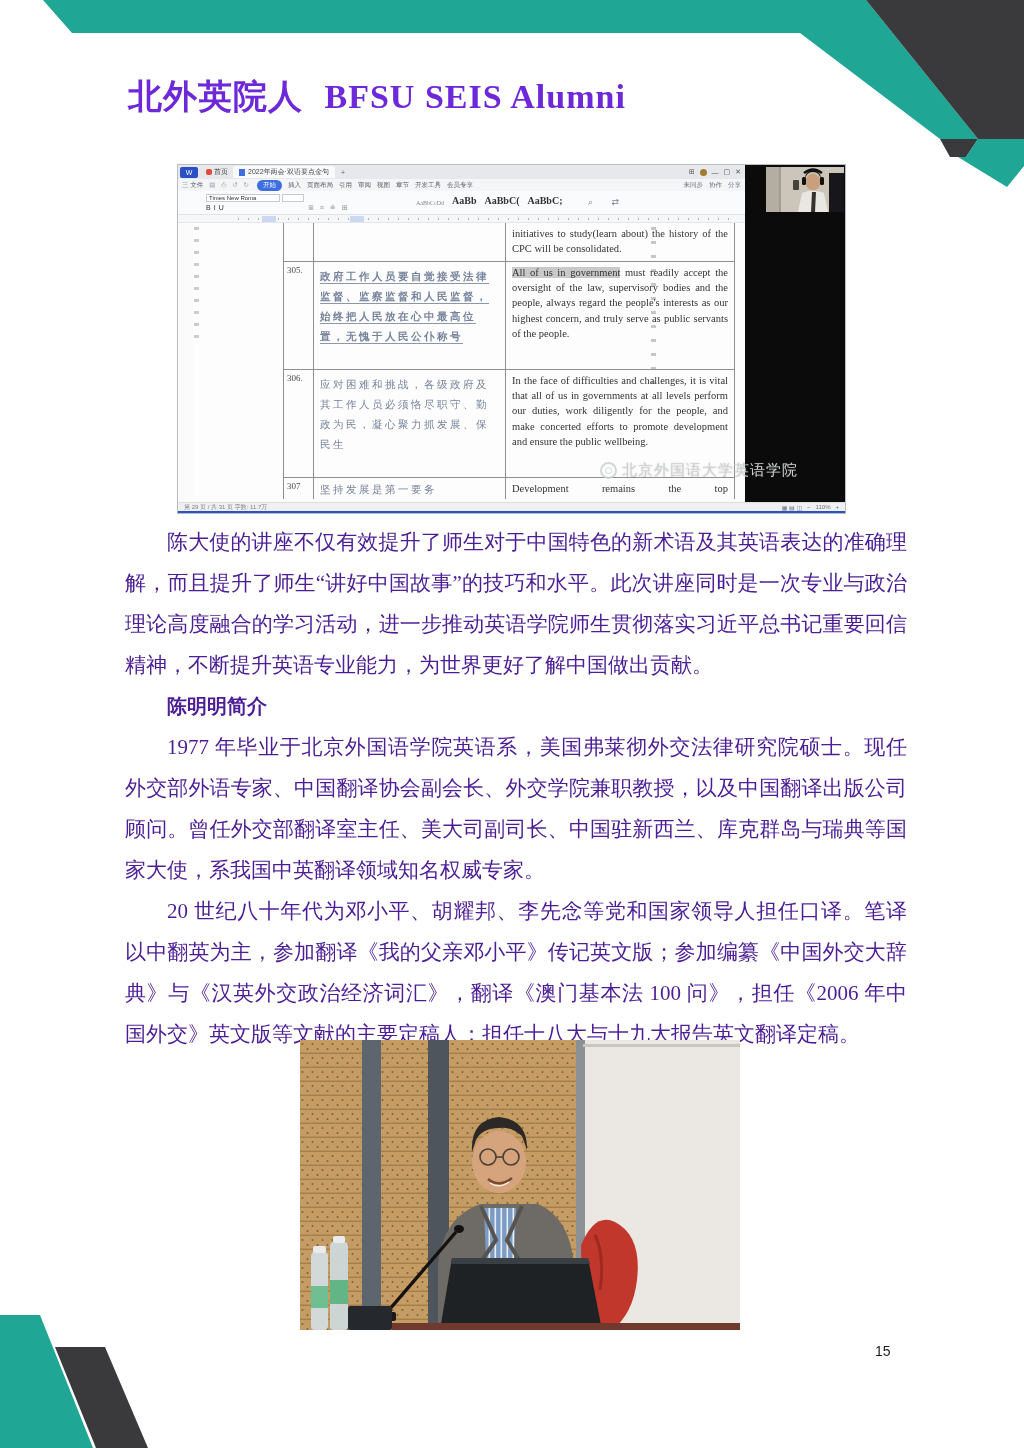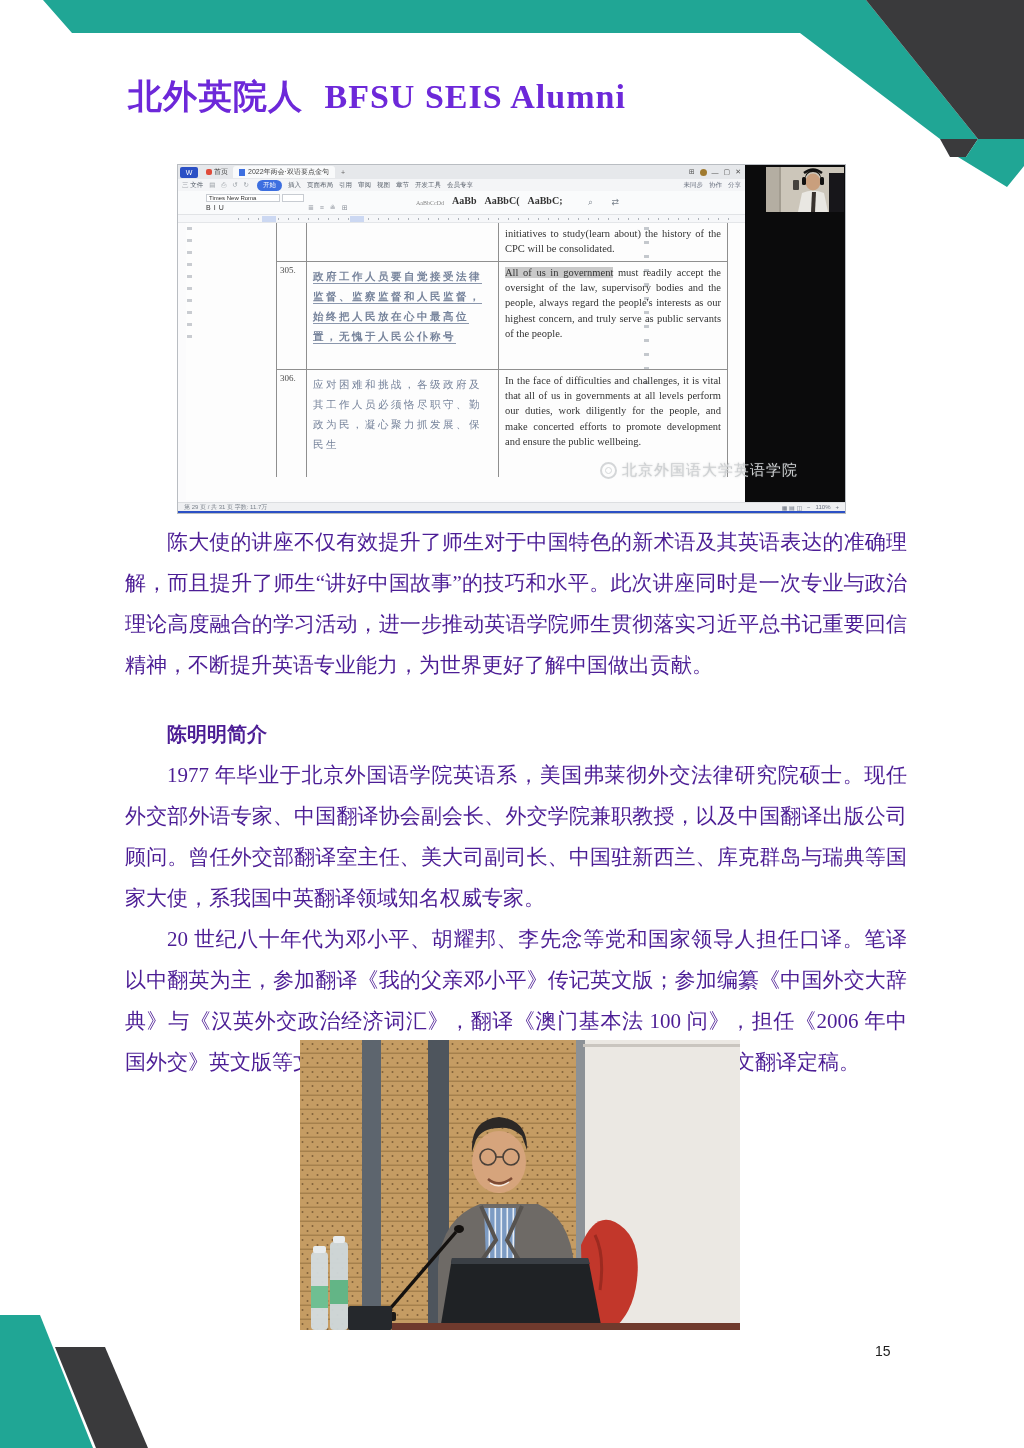--- a/index.html
+++ b/index.html
@@ -51,21 +51,21 @@
   .styles .s0 { font-size:6px; color:#888; }
   .styles .s  { font-size:10px; font-weight:bold; }
   .rtools { position:absolute; right:118px; top:6px; color:#7a828c; font-size:9px; letter-spacing:8px;}
 
   .ruler { position:absolute; left:0; top:50px; width:567px; height:8px; background:#f6f7f9;
            border-bottom:1px solid #e4e6e9; }
   .ruler .ticks { position:absolute; left:60px; right:10px; top:3px; height:2px;
      background:repeating-linear-gradient(90deg,#adb2ba 0 1px,transparent 1px 10px); }
   .ruler .mk { position:absolute; top:1px; width:14px; height:6px; background:#ccd8f2; }
 
-  .docarea { position:absolute; left:8px; top:58px; width:567px; height:277px; background:#fdfdfd; }
+  .docarea { position:absolute; left:15px; top:58px; width:567px; height:277px; background:#fdfdfd; }
   .sidecol { position:absolute; left:1px; top:4px; width:5px; height:120px;
      background:repeating-linear-gradient(180deg,#c9ccd1 0 3px,transparent 3px 12px); }
   .rsidecol { position:absolute; right:2px; top:4px; width:5px; height:160px;
      background:repeating-linear-gradient(180deg,#c4c8cd 0 3px,transparent 3px 14px); }
 
   .wtable { position:absolute; left:90px; top:0px; width:452px; color:#3c3c3c;
             font-family:"Liberation Serif","DejaVu Serif",serif; }
   .trow { display:flex; border-bottom:1px solid #8f8f8f; }
   .trow:last-child { border-bottom:none; }
   .c-num { width:30px; border-left:1px solid #8f8f8f; padding:3px 2px 0 3px; font-size:9px; color:#4a4a4a;}
@@ -90,21 +90,21 @@
            color:#cdd0d2; font-size:15px; letter-spacing:1px; text-shadow:0 0 2px rgba(120,120,120,.35);
            font-family:Liberation Mono, monospace; white-space:nowrap; }
   .wmark .ring { width:17px; height:17px; border:2px solid #cdd0d2; border-radius:50%; opacity:.85;
                  position:relative; }
   .wmark .ring:after { content:""; position:absolute; inset:3px; border:1px solid #cdd0d2; border-radius:50%; }
 
   
   .bodytext { position:absolute; left:125px; top:522px; width:782px; font-size:21px;
               line-height:41px; color:#4c1d95; text-align:justify; }
   .bodytext p { text-indent:42px; margin:0; }
-  .bodytext .bh { font-weight:bold; text-indent:42px; font-family:"DejaVu Sans",sans-serif; font-size:20px;margin-top:28px;}
+  .bodytext .bh { font-weight:bold; text-indent:42px; font-family:"DejaVu Sans",sans-serif; font-size:20px;}
 
   
   .photo { position:absolute; left:300px; top:1040px; width:440px; height:290px; }
 
   .pagenum { position:absolute; left:875px; top:1343px; font-size:14px; color:#1c1c1c;
              font-family:"Liberation Sans","DejaVu Sans",sans-serif; }
 </style>
 </head>
 <body>
 
@@ -197,20 +197,25 @@
         </div>
         <div class="trow">
           <div class="c-num">305.</div>
           <div class="c-cn u" style="height:107px">政府工作人员要自觉接受法律监督、监察监督和人民监督，始终把人民放在心中最高位置，无愧于人民公仆称号</div>
           <div class="c-en" style="height:107px"><span class="hl">All of us in government</span><span> must readily accept the oversight of the law, supervisory bodies and the people, always regard the people's interests as our highest concern, and truly serve as public servants of the people.</span></div>
         </div>
         <div class="trow">
           <div class="c-num">306.</div>
           <div class="c-cn" style="height:107px">应对困难和挑战，各级政府及其工作人员必须恪尽职守、勤政为民，凝心聚力抓发展、保民生</div>
           <div class="c-en" style="height:107px">In the face of difficulties and challenges, it is vital that all of us in governments at all levels perform our duties, work diligently for the people, and make concerted efforts to promote development and ensure the public wellbeing.</div>
+        </div>
+        <div class="trow">
+          <div class="c-num clip" style="height:21px">307</div>
+          <div class="c-cn clip" style="height:21px;line-height:14px">坚持发展是第一要务</div>
+          <div class="c-en clip spread" style="height:21px">Development remains the top</div>
         </div>
       </div>
     </div>
 
     <div class="vpanel">
       <svg class="vthumb" viewBox="0 0 78 45" xmlns="http://www.w3.org/2000/svg">
         <rect width="78" height="45" fill="#ccc6ba"></rect>
         <rect x="0" y="0" width="13" height="45" fill="#b4aea2"></rect>
         <rect x="13" y="0" width="2" height="45" fill="#a39d91"></rect>
         <rect x="63" y="6" width="15" height="39" fill="#17161a"></rect>

